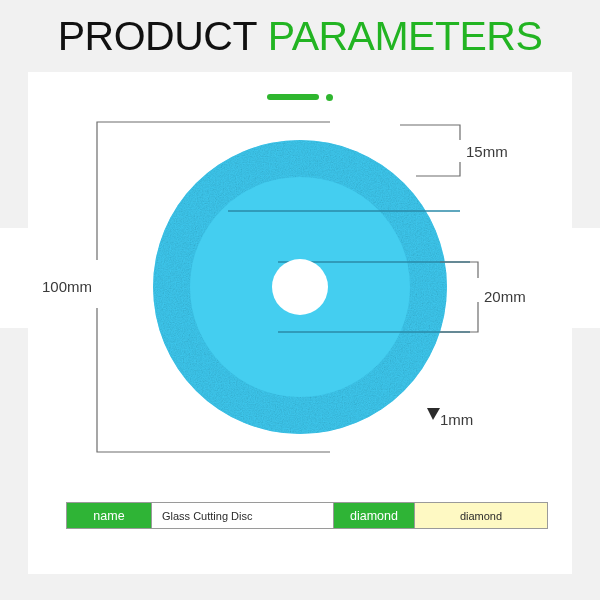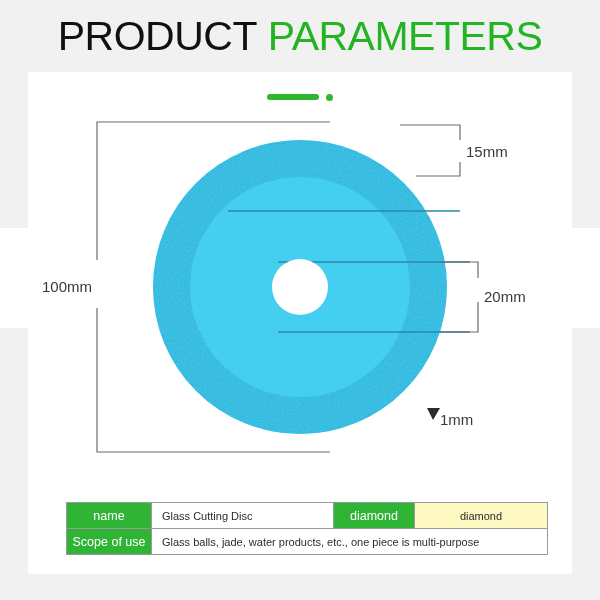--- a/index.html
+++ b/index.html
@@ -197,20 +197,16 @@
   </div>
 
   <table id="spec-table">
     <tbody>
       <tr>
         <td class="k" style="width:80px">name</td>
         <td class="v" style="width:165px">Glass Cutting Disc</td>
         <td class="k" style="width:76px">diamond</td>
         <td class="v-center">diamond</td>
       </tr>
-      <tr>
-        <td class="k">Scope of use</td>
-        <td class="v" colspan="3">Glass balls, jade, water products, etc., one piece is multi-purpose</td>
-      </tr>
     </tbody>
   </table>
 
 </div>
 
 </body></html>

